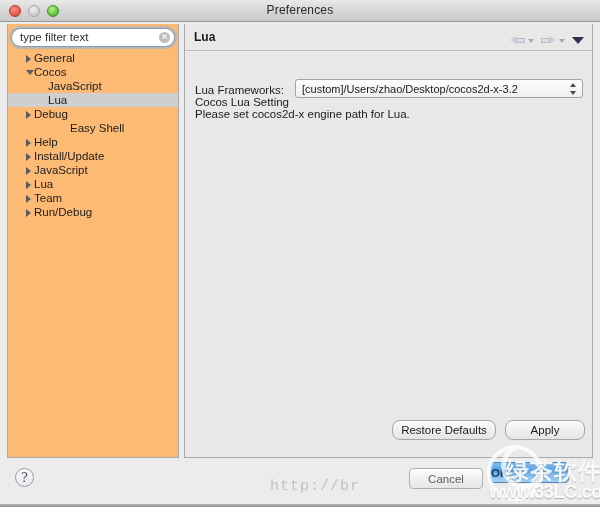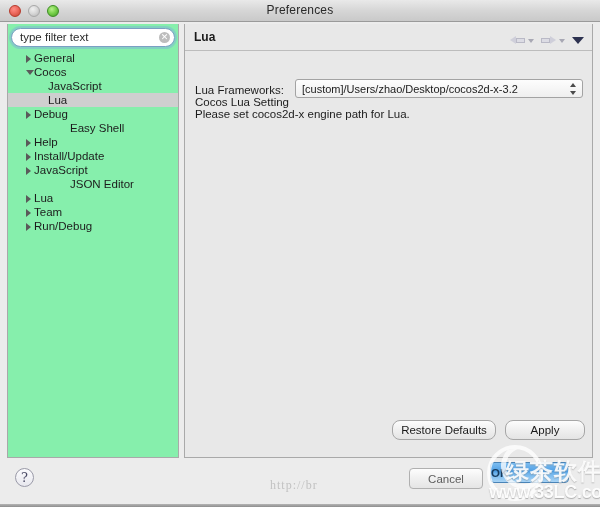--- a/index.html
+++ b/index.html
@@ -55,21 +55,21 @@
     left: 0; top: 22px;
     width: 600px; height: 437px;
     background: #ececec;
   }
 
   
   .tree-pane {
     position: absolute;
     left: 7px; top: 2px;
     width: 172px; height: 434px;
-    background: #86efac;
+    background: #fdba74;
     border: 1px solid #a9a9a9;
     border-top: none;
     box-sizing: border-box;
     overflow: hidden;
   }
   .filter-wrap {
     position: absolute;
     left: 3px; top: 4px;
     width: 164px; height: 19px;
   }
@@ -340,23 +340,23 @@
     position: absolute;
     left: 0; bottom: 0;
     width: 600px; height: 3px;
     background: linear-gradient(to bottom, #b4b4b4, #8e8e8e);
   }
 
   
   .wm-url-faint {
     position: absolute;
     left: 270px; top: 478px;
-    font-size: 12px;
+    font-size: 15px;
     color: #c2c2c2;
-    font-family: Liberation Serif, serif;
+    font-family: Liberation Mono, monospace;
     letter-spacing: 1px;
     white-space: nowrap;
   }
   .wm-logo {
     position: absolute;
     left: 487px; top: 445px;
     width: 56px; height: 56px;
     border-radius: 50%;
     border: 4px solid rgba(255,255,255,.78);
     box-sizing: border-box;
@@ -440,23 +440,20 @@
             <span class="tree-label">Help</span>
           </div>
           <div class="tree-row lvl0">
             <span class="tw tw-right"></span>
             <span class="tree-label">Install/Update</span>
           </div>
           <div class="tree-row lvl0">
             <span class="tw tw-right"></span>
             <span class="tree-label">JavaScript</span>
           </div>
-          <div class="tree-row lvl0 noarrow">
-            <span class="tree-label">JSON Editor</span>
-          </div>
           <div class="tree-row lvl0">
             <span class="tw tw-right"></span>
             <span class="tree-label">Lua</span>
           </div>
           <div class="tree-row lvl0">
             <span class="tw tw-right"></span>
             <span class="tree-label">Team</span>
           </div>
           <div class="tree-row lvl0">
             <span class="tw tw-right"></span>

